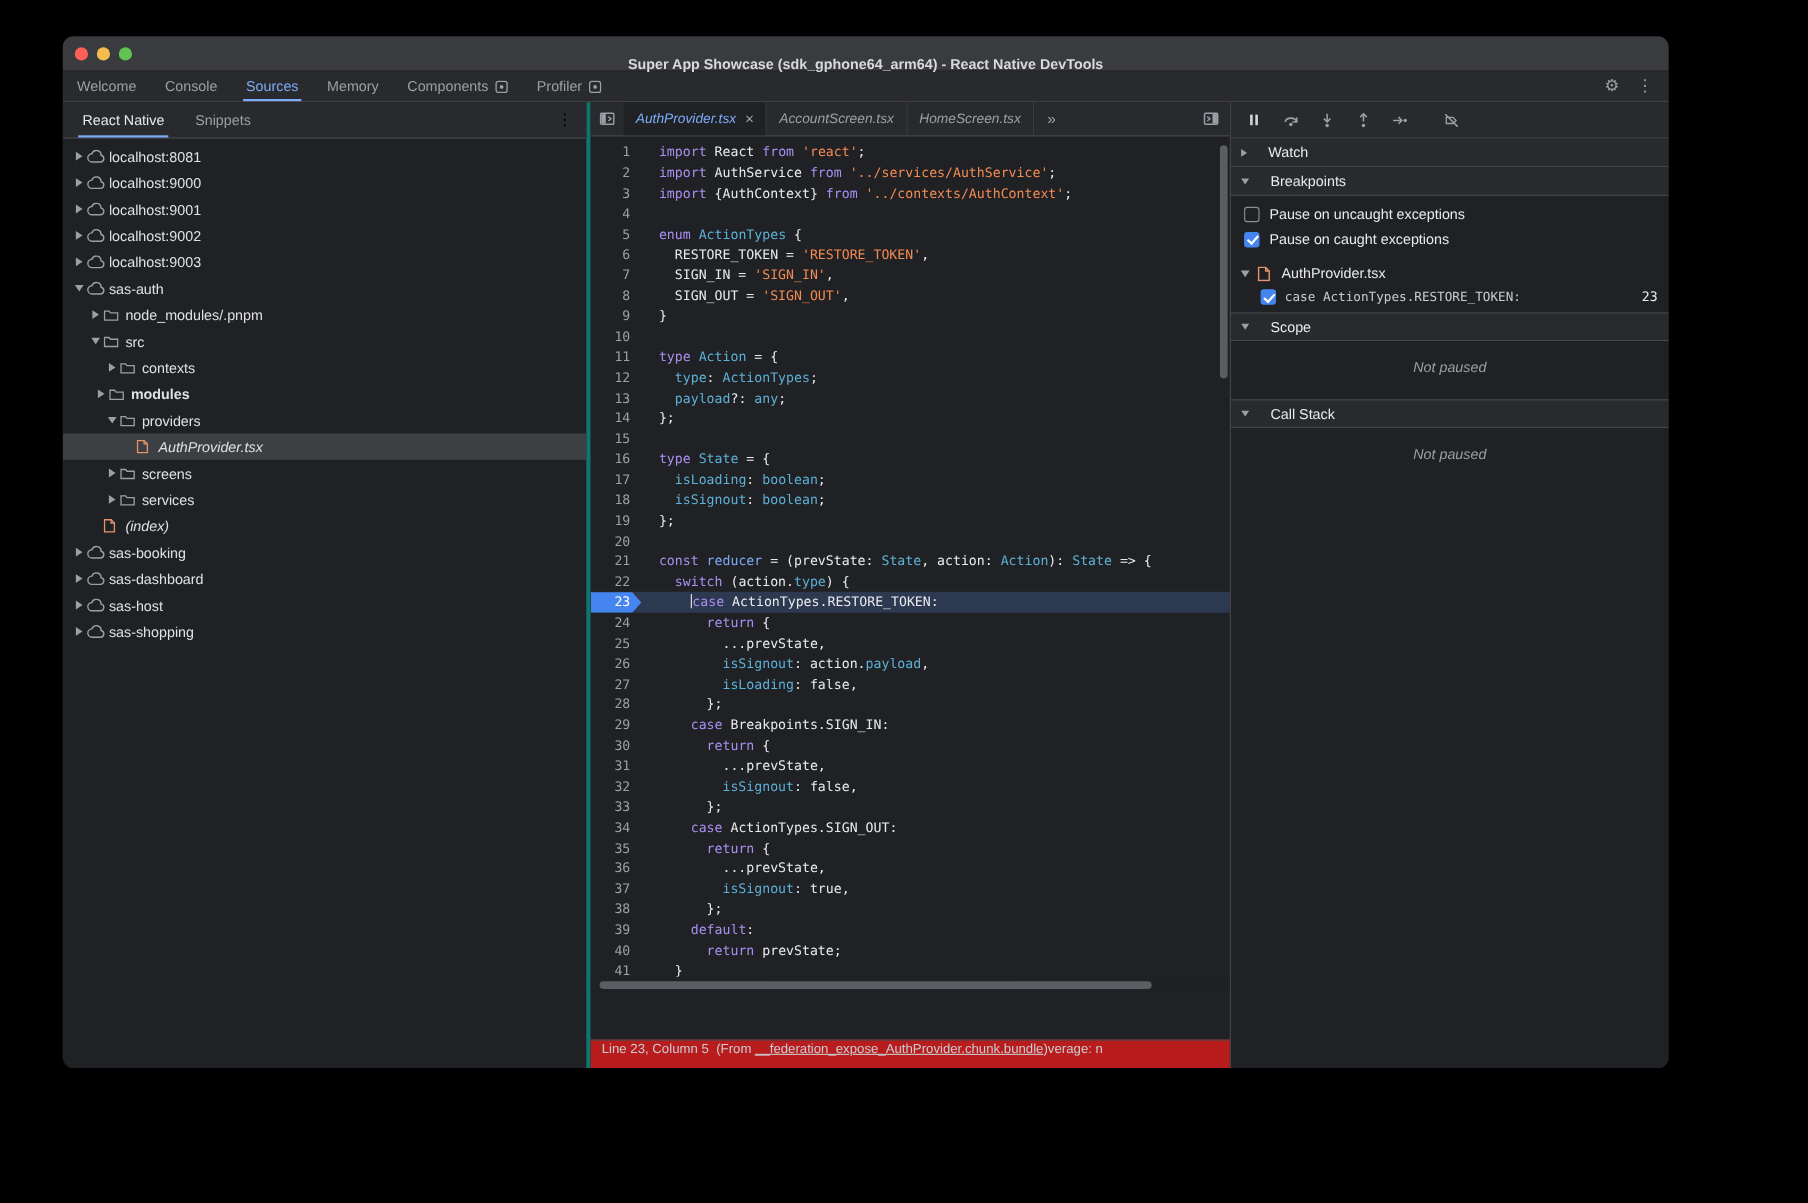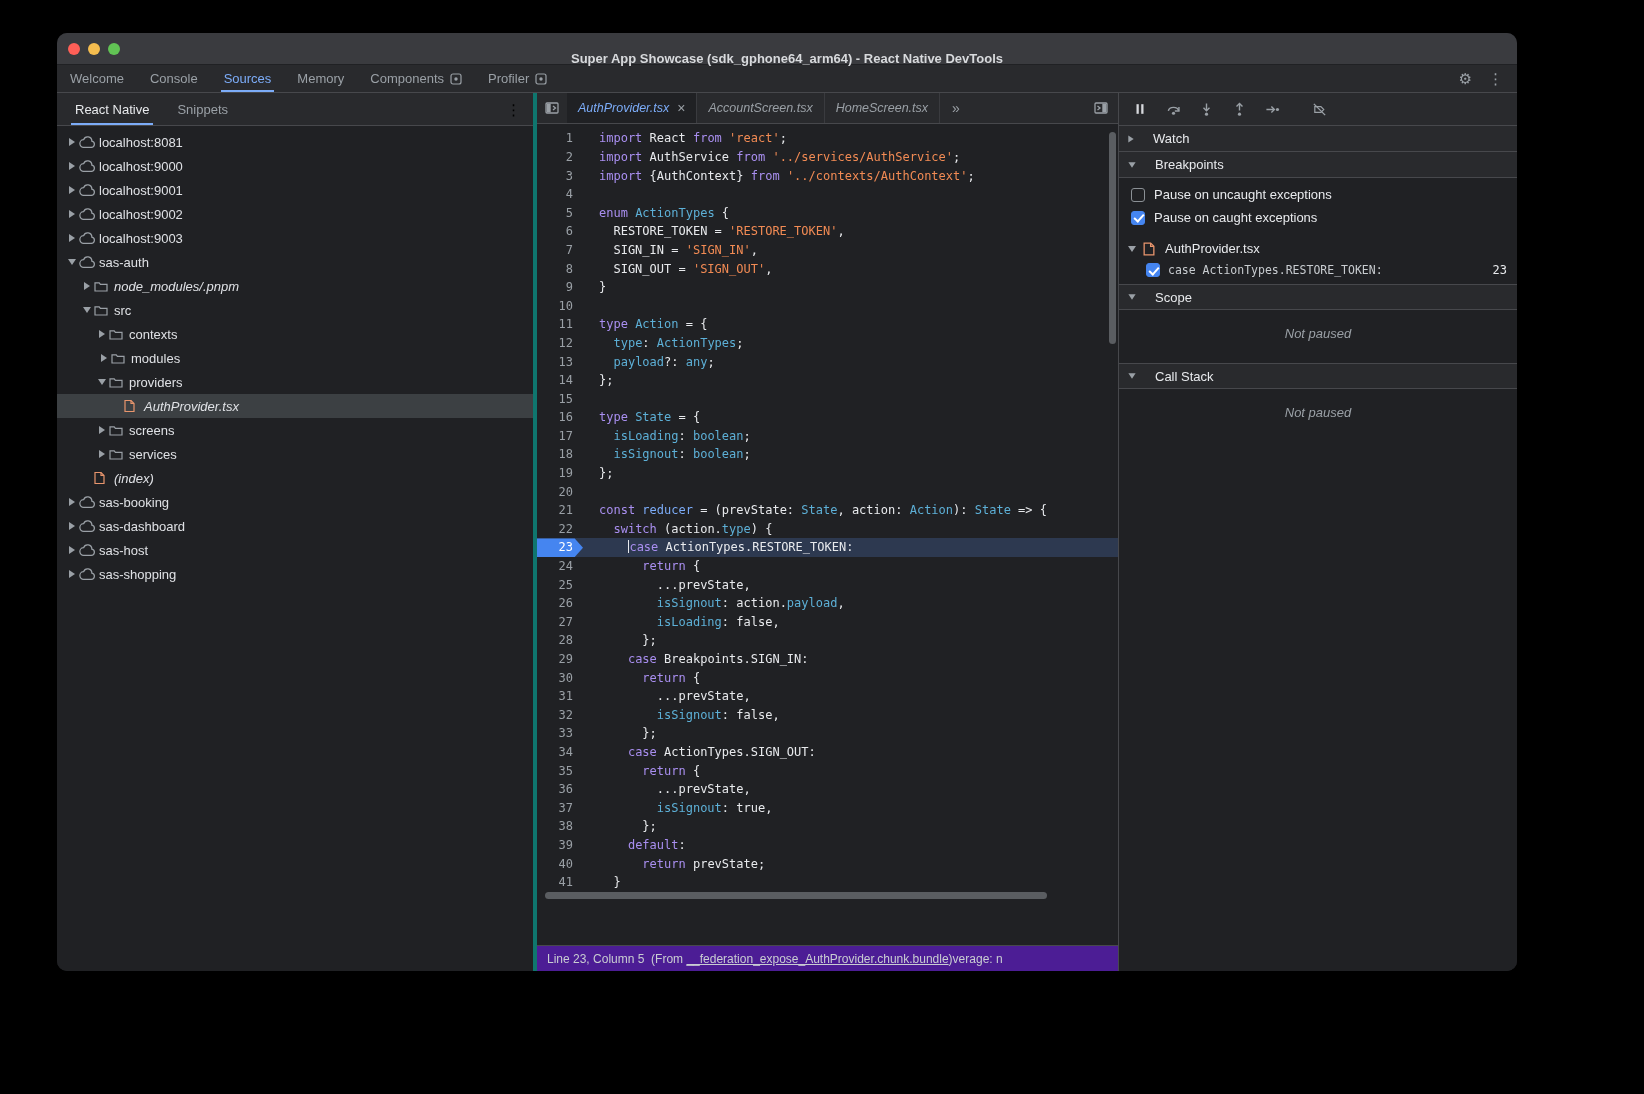--- a/index.html
+++ b/index.html
@@ -84,22 +84,22 @@
   .ltext { padding-left:16px; }
   .tk-kw{color:#a98ff0} .tk-str{color:#f28b54} .tk-type{color:#5db0d7}
   .tk-prop{color:#5db0d7} .tk-def{color:#7cacf8} .tk-pl{color:#e8eaed}
   .caret { display:inline-block; width:1.5px; height:13px; background:#e8eaed;
            vertical-align:-2px; }
   .vscroll { position:absolute; right:2px; top:39px; width:7px; height:212px;
              background:#5a5d61; border-radius:4px; }
   .hscroll { height:14px; position:relative; background:#202124; }
   .hthumb { position:absolute; left:8px; top:4px; width:502px; height:7px;
             background:#5a5d61; border-radius:4px; }
-  .statusbar { height:27px; background:#4c1d95; border-top:1px solid #47484c;
-               display:flex; align-items:center; padding:0 10px; font-size:12px;
+  .statusbar { height:27px; background:#b91c1c; border-top:1px solid #47484c;
+               display:flex; align-items:flex-start; padding:0 10px; font-size:12px;
                color:#c9cdd2; white-space:pre; overflow:hidden;margin-top:44px; }
   .status-link { text-decoration:underline; }
 
   
   .debugger { width:398px; display:flex; flex-direction:column; background:#202124; }
   .dbg-toolbar { height:33px; background:#292a2d; border-bottom:1px solid #47484c;
                  display:flex; align-items:center; padding-left:13px; gap:17px; }
   .dbg-btn { width:16px; height:16px; display:flex; align-items:center;
              justify-content:center; }
   .dbg-btn.spaced { margin-left:14px; }
@@ -253,21 +253,21 @@
             <span class="tree-arrow">
               <span class="tri-d"></span>
             </span>
             <span class="tree-icon">
               <svg width="17" height="13" viewBox="0 0 16 12">
                 <path d="M4.4 10.5h7.2a2.9 2.9 0 0 0 .5-5.75A4 4 0 0 0 4.3 3.4 2.9 2.9 0 0 0 4.4 10.5z" fill="none" stroke="#9aa0a6" stroke-width="1.2"></path>
               </svg>
             </span>
             <span class="tree-label">sas-auth</span>
           </div>
-          <div class="tree-row" style="padding-left: 23px; font-style: italic;">
+          <div class="tree-row" style="padding-left: 23px;">
             <span class="tree-arrow">
               <span class="tri-r"></span>
             </span>
             <span class="tree-icon">
               <svg width="14" height="13" viewBox="0 0 14 12">
                 <path d="M1 2.3h4.2l1.2 1.6H13v6.6H1z" fill="none" stroke="#9aa0a6" stroke-width="1.2"></path>
               </svg>
             </span>
             <span class="tree-label">node_modules/.pnpm</span>
           </div>
@@ -286,21 +286,21 @@
             <span class="tree-arrow">
               <span class="tri-r"></span>
             </span>
             <span class="tree-icon">
               <svg width="14" height="13" viewBox="0 0 14 12">
                 <path d="M1 2.3h4.2l1.2 1.6H13v6.6H1z" fill="none" stroke="#9aa0a6" stroke-width="1.2"></path>
               </svg>
             </span>
             <span class="tree-label">contexts</span>
           </div>
-          <div class="tree-row" style="padding-left: 40px;">
+          <div class="tree-row" style="padding-left: 28px; font-weight: bold;">
             <span class="tree-arrow">
               <span class="tri-r"></span>
             </span>
             <span class="tree-icon">
               <svg width="14" height="13" viewBox="0 0 14 12">
                 <path d="M1 2.3h4.2l1.2 1.6H13v6.6H1z" fill="none" stroke="#9aa0a6" stroke-width="1.2"></path>
               </svg>
             </span>
             <span class="tree-label">modules</span>
           </div>

